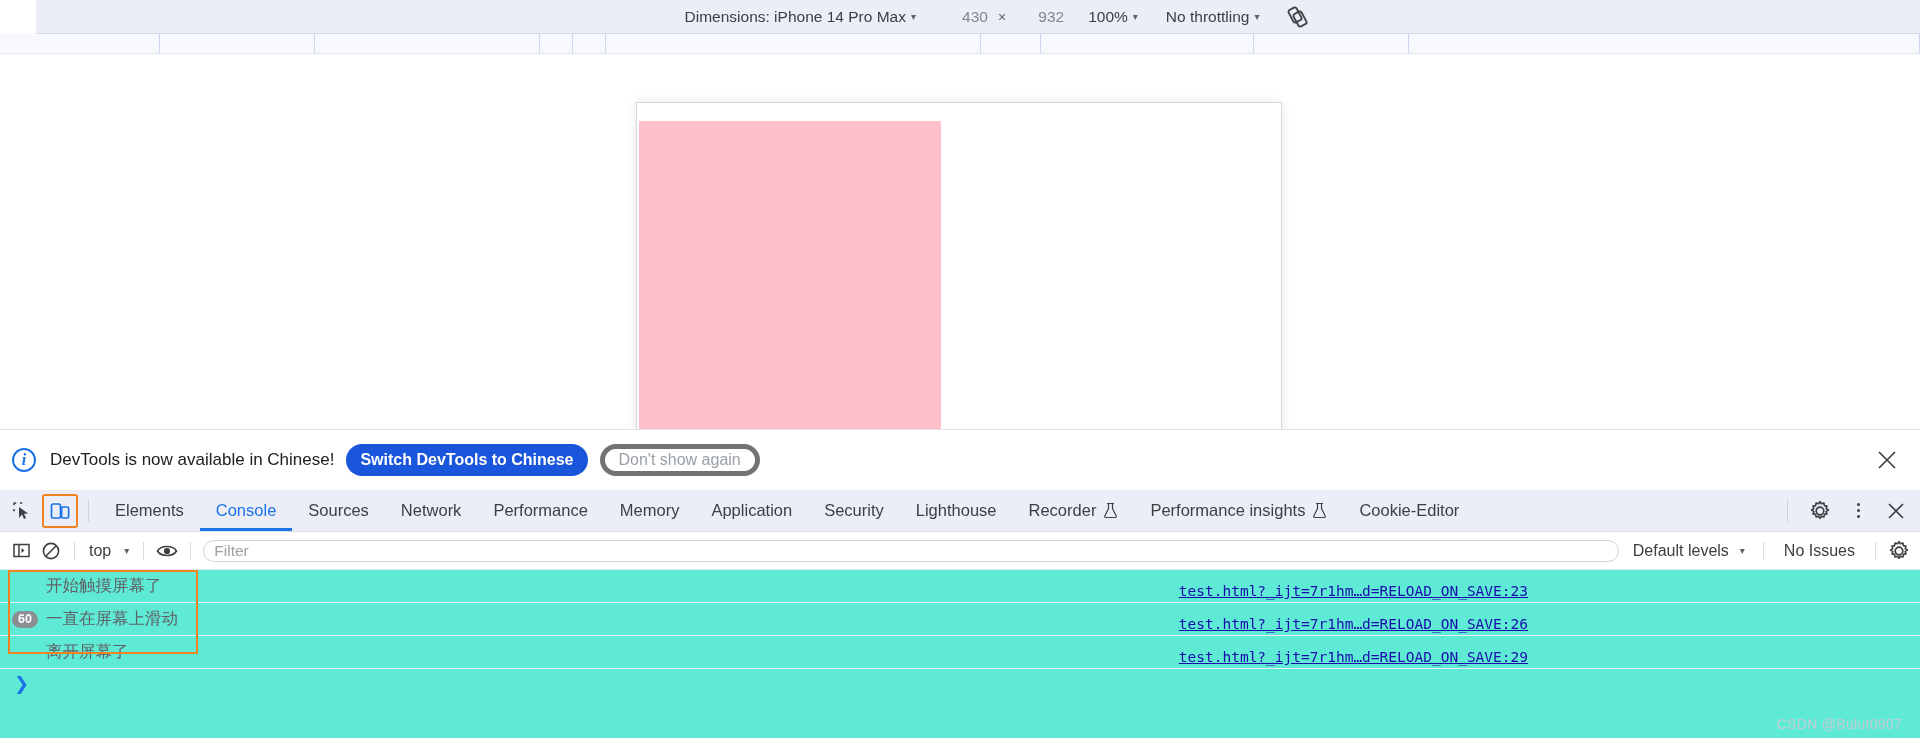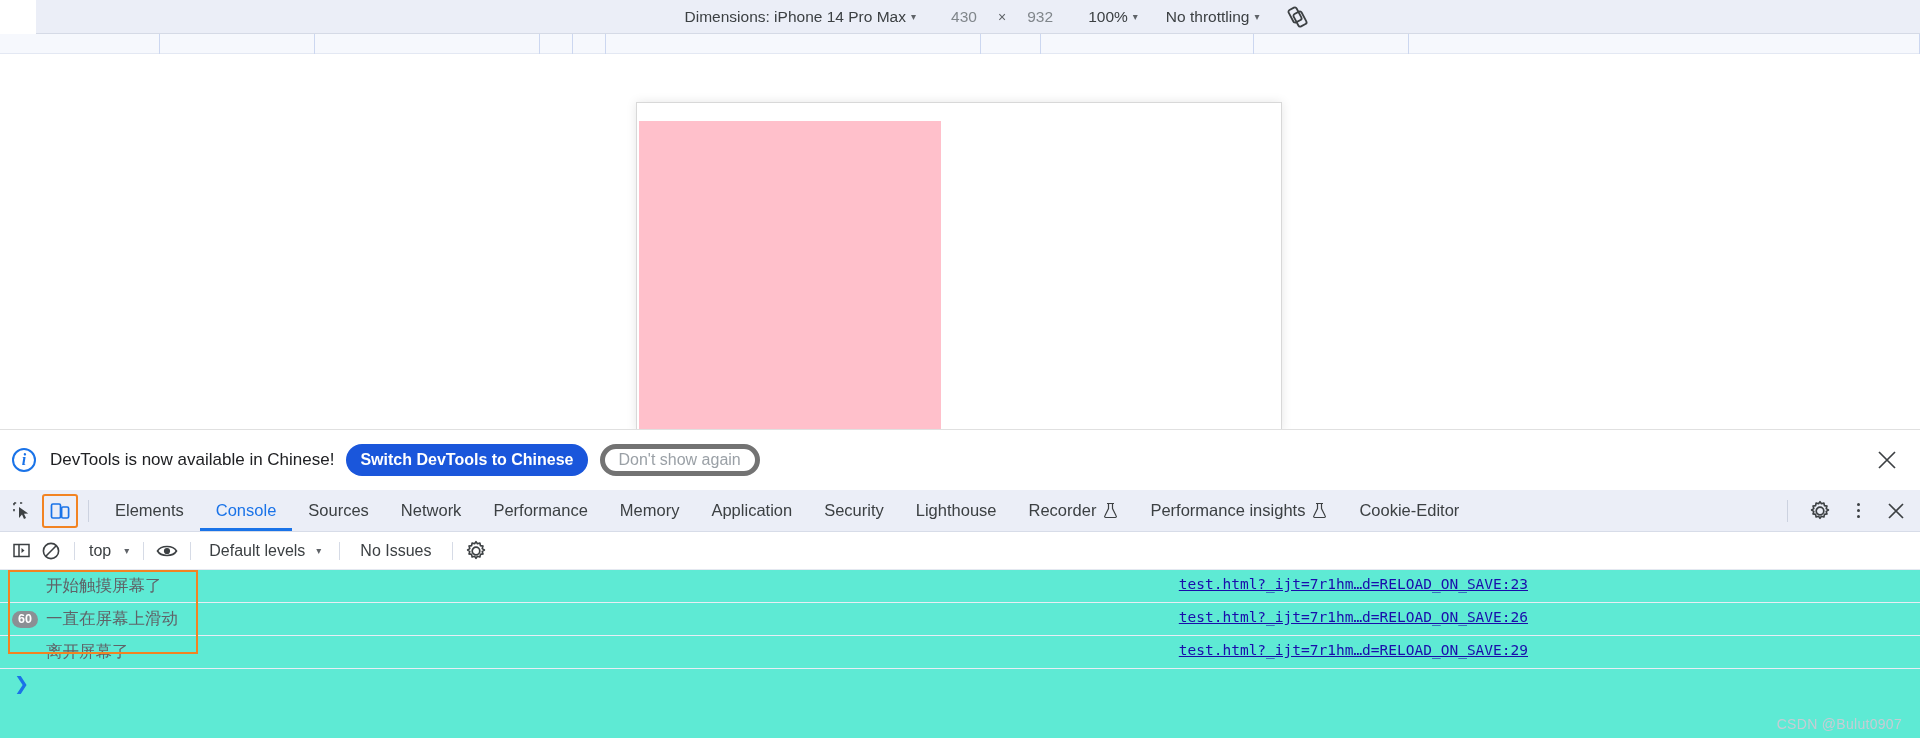--- a/index.html
+++ b/index.html
@@ -24,21 +24,21 @@
     display: flex; align-items: center; justify-content: center; gap: 0px;
   }
   .dt-item {
     display: flex; align-items: center;
     font-size: 15.5px; color: #3c4043;
     height: 24px; padding: 0 6px; white-space: nowrap;
   }
   .dt-item.sel { color: #3c4043; }
   .caret { margin-left: 5px; font-size: 10px; line-height: 1; color: #5f6368; }
   .dt-num {
-    width: 52px; text-align: center; font-size: 15.5px; color: #80868b;
+    width: 52px; text-align: right; font-size: 15.5px; color: #80868b;
     background: transparent; border: none; outline: none;
     font-family: "Liberation Sans", sans-serif;
   }
   .dt-x { font-size: 14px; color: #5f6368; padding: 0 8px; }
   .dt-gap { width: 16px; }
   .rotate-btn {
     width: 30px; height: 26px; display: flex; align-items: center;
     justify-content: center; margin-left: 18px; cursor: pointer;
   }
   .kebab-top {
@@ -191,21 +191,21 @@
     font-size: 12.5px; font-weight: bold;
     display: flex; align-items: center; justify-content: center;
     margin-right: 8px; padding: 0 5px; flex: 0 0 auto;
   }
   .msg-badge.hidden { visibility: hidden; }
   .msg-text {
     font-family: "DejaVu Sans", "Liberation Sans", sans-serif;
     font-size: 16.5px; color: #5f6368;
   }
   .msg-src {
-    position: absolute; right: 392px; top: 6px;
+    position: absolute; right: 392px; top: 13px;
     font-family: "DejaVu Sans Mono", "Liberation Mono", monospace;
     font-size: 14.5px; color: #1a0dab; text-decoration: underline;
     cursor: pointer; white-space: nowrap;
   }
   .highlight-box {
     position: absolute; left: 8px; top: 0px; width: 190px; height: 84px;
     border: 2px solid #f28321; pointer-events: none;
   }
   .prompt-row {
     display: flex; align-items: center; height: 30px; padding-left: 14px;
@@ -390,20 +390,21 @@
       <span class="caret">▾</span>
     </div>
     <div class="fb-div"></div>
     <div class="fb-btn">
       <svg width="22" height="18" viewBox="0 0 22 18">
         <path d="M1.5 9 C5 3 17 3 20.5 9 C17 15 5 15 1.5 9 Z" fill="none" stroke="#3c4043" stroke-width="1.6"></path>
         <circle cx="11" cy="9" r="3.1" fill="#3c4043"></circle>
       </svg>
     </div>
     <div class="fb-div"></div>
+    <input class="filter-input" placeholder="Filter" style="">
     <div class="levels">
       <span>Default levels</span>
       <span class="caret">▾</span>
     </div>
     <div class="fb-div"></div>
     <div class="issues">No Issues</div>
     <div class="fb-div"></div>
     <div class="fb-btn">
       <svg width="22" height="22" viewBox="0 0 22 22">
         <path d="M11 7.2a3.8 3.8 0 1 0 0 7.6 3.8 3.8 0 0 0 0-7.6z" fill="none" stroke="#3c4043" stroke-width="1.7"></path>

